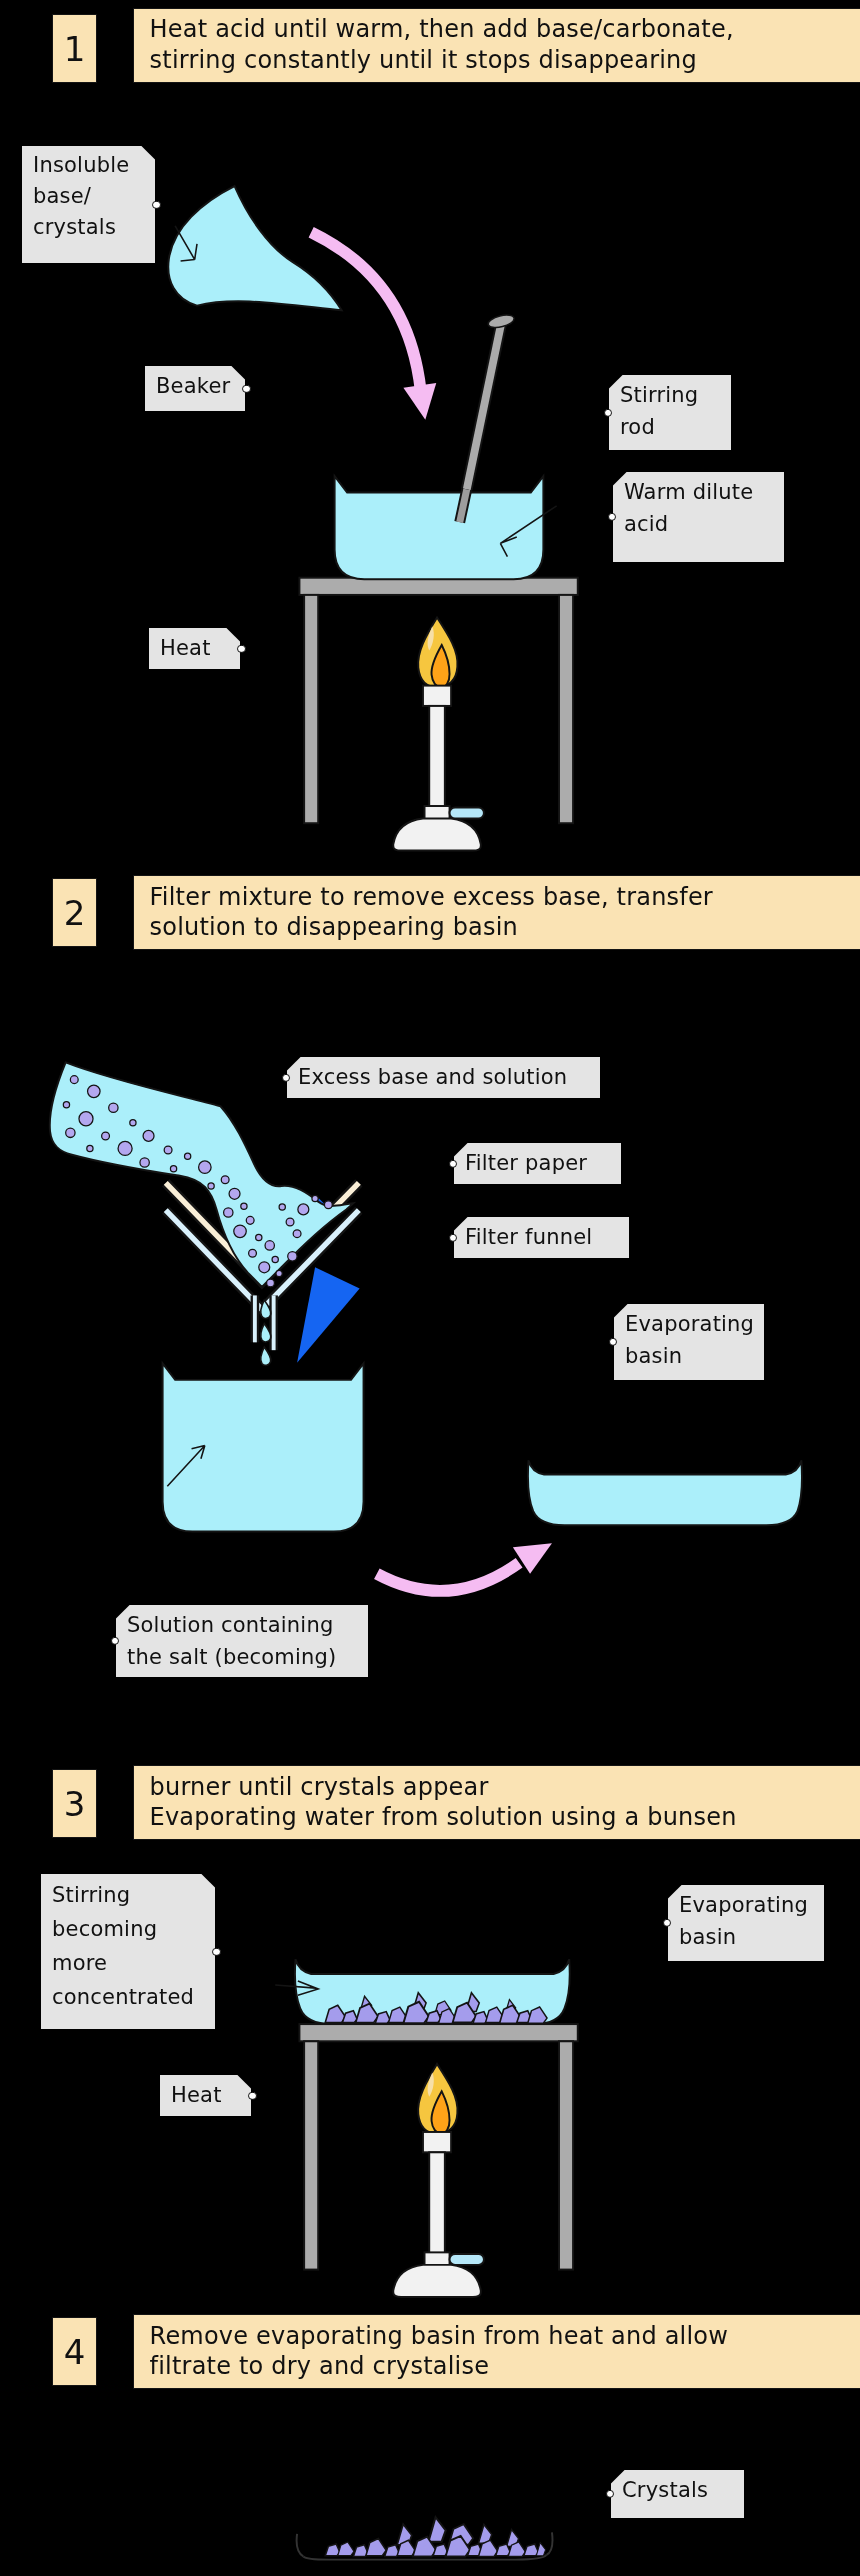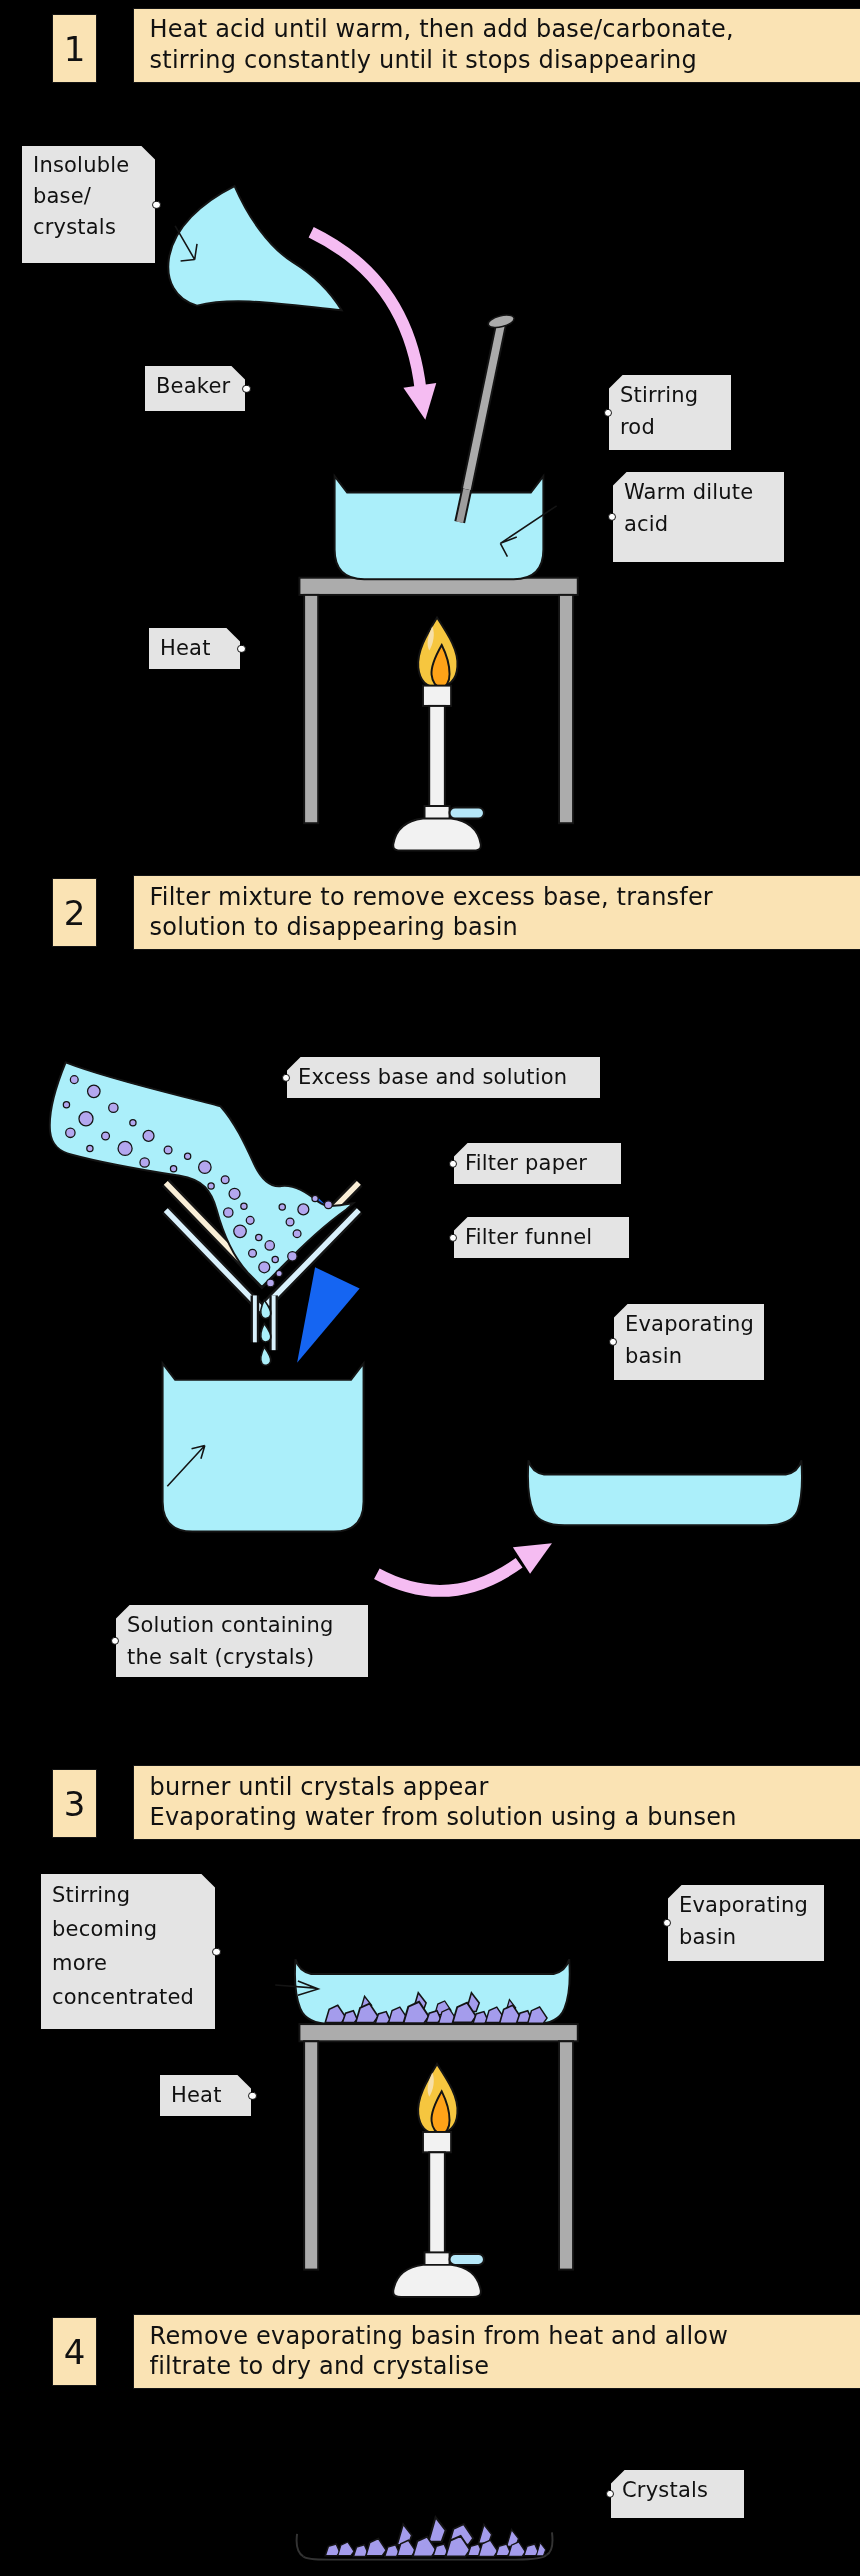--- a/index.html
+++ b/index.html
@@ -276,21 +276,21 @@
   </div>
 
   <div class="tag cl" style="left:614px;top:1304px;width:150px;height:76px">
     <div class="ln">Evaporating</div>
     <div class="ln">basin</div>
     <span class="dot"></span>
   </div>
 
   <div class="tag cl" style="left:116px;top:1605px;width:252px;height:72px">
     <div class="ln">Solution containing</div>
-    <div class="ln">the salt (crystals)</div>
+    <div class="ln">the salt (becoming)</div>
     <span class="dot"></span>
   </div>
 
   <div class="tag cr" style="left:41px;top:1874px;width:174px;height:155px;line-height:34px">
     <div class="ln">Stirring</div>
     <div class="ln">becoming</div>
     <div class="ln">more</div>
     <div class="ln">concentrated</div>
     <span class="dot"></span>
   </div>

